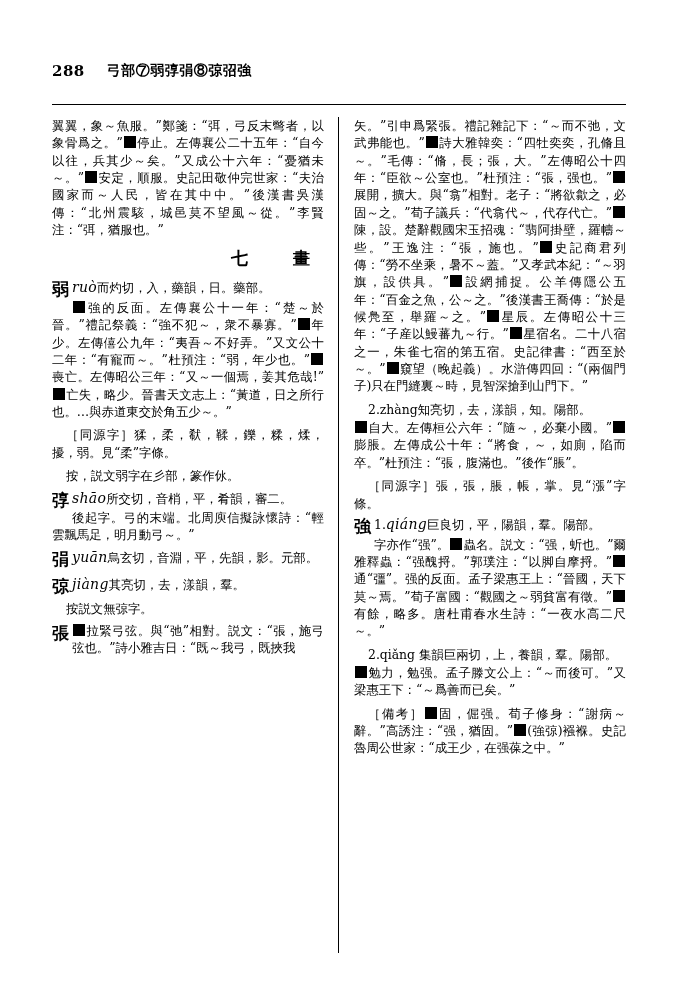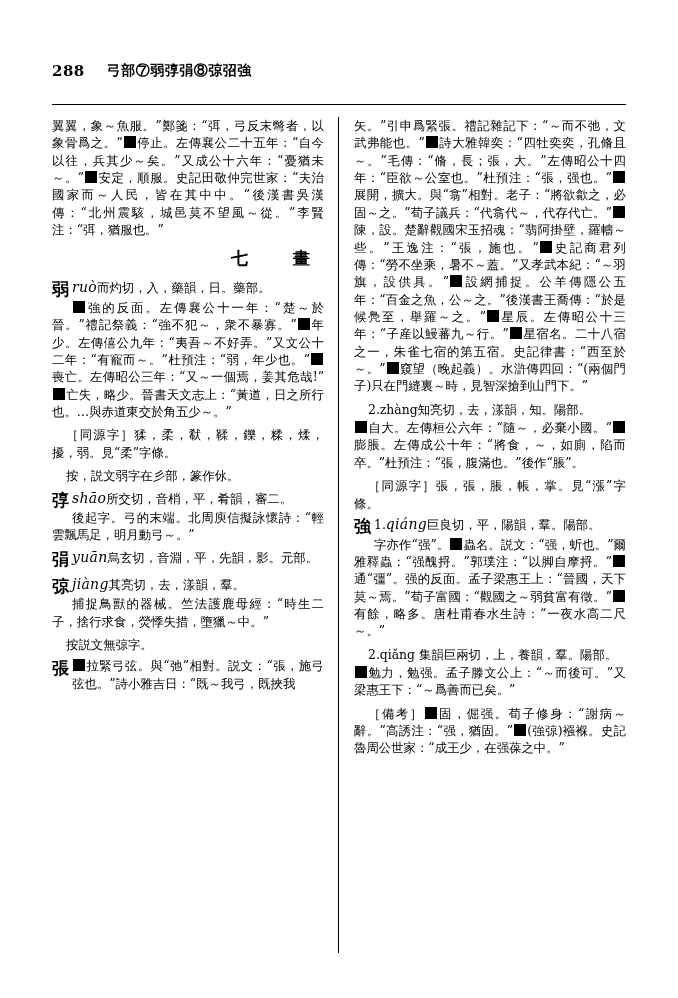--- a/index.html
+++ b/index.html
@@ -142,21 +142,20 @@
 
       <div class="entry clearfix">
         <span class="hdword">弲</span>
         <p class="para"><span class="pinyin">yuān</span><span>烏玄切，音淵，平，先韻，影。元部。</span></p>
       </div>
 
 
       <div class="entry clearfix">
         <span class="hdword">弶</span>
         <p class="para"><span class="pinyin">jiàng</span><span>其亮切，去，漾韻，羣。</span></p>
-        <p class="para">捕捉鳥獸的器械。竺法護鹿母經：“時生二子，捨行求食，熒悸失措，墮獵～中。”</p>
         <p class="indent-first">按説文無弶字。</p>
       </div>
 
       <div class="entry clearfix">
         <span class="hdword">張</span>
         <p class="para"><span class="blk"></span>拉緊弓弦。與“弛”相對。説文：“張，施弓弦也。”詩小雅吉日：“既～我弓，既挾我</p>
       </div>
 
     </div>
 

